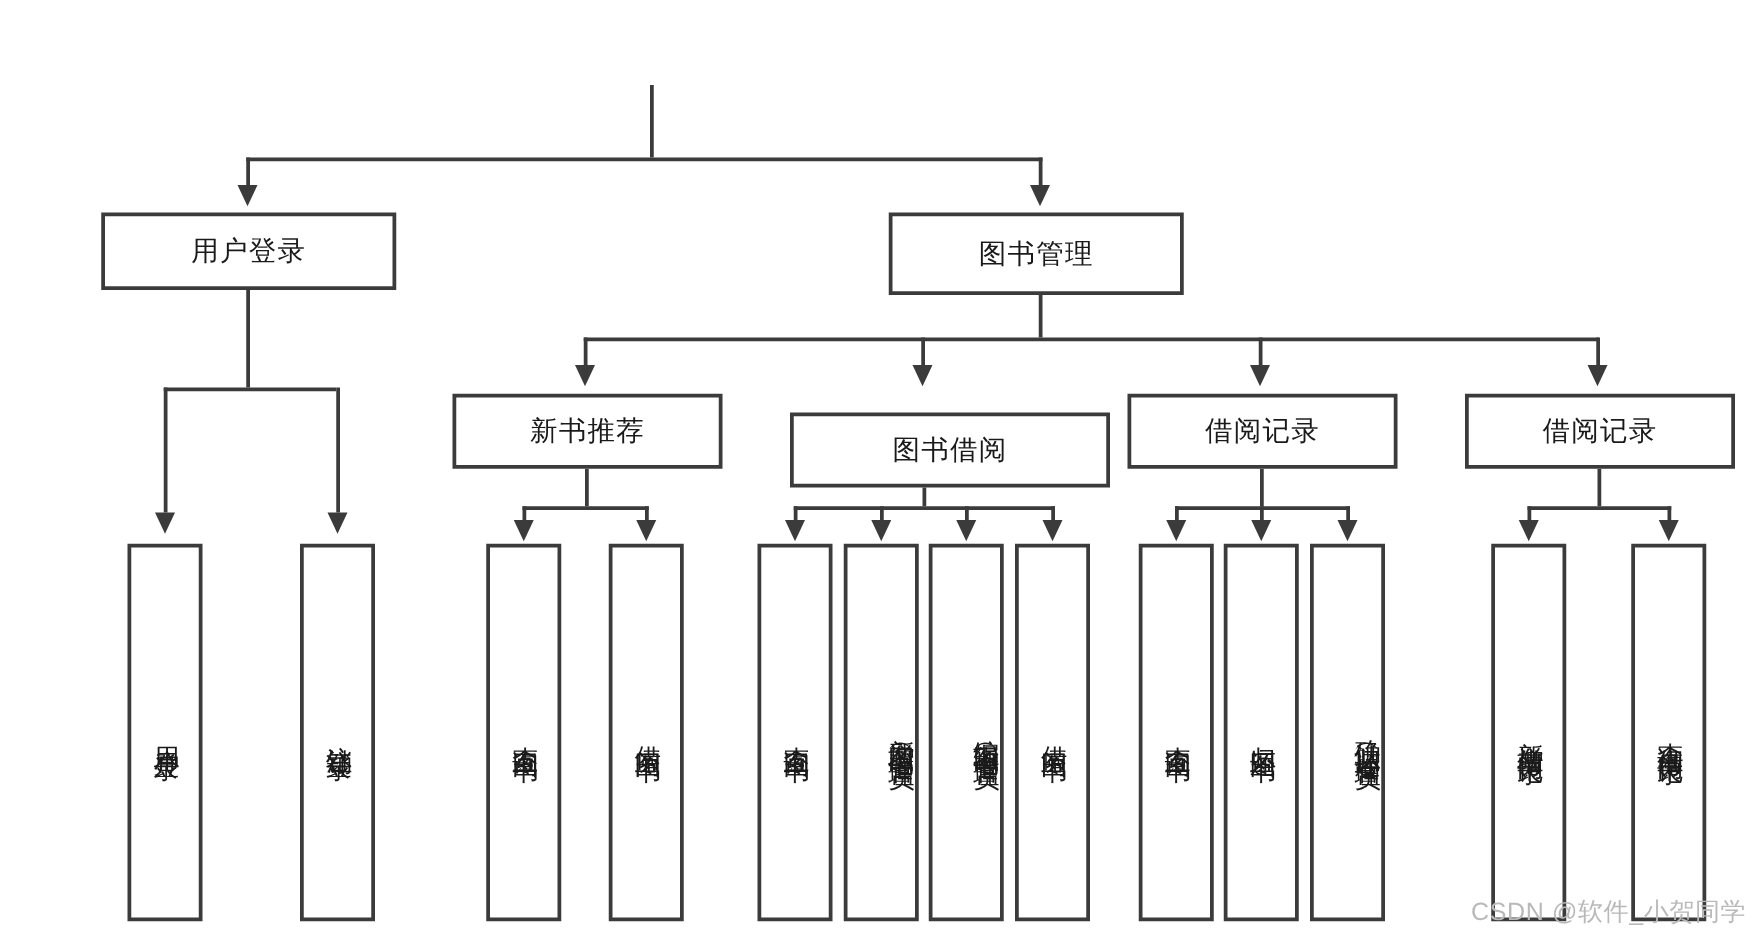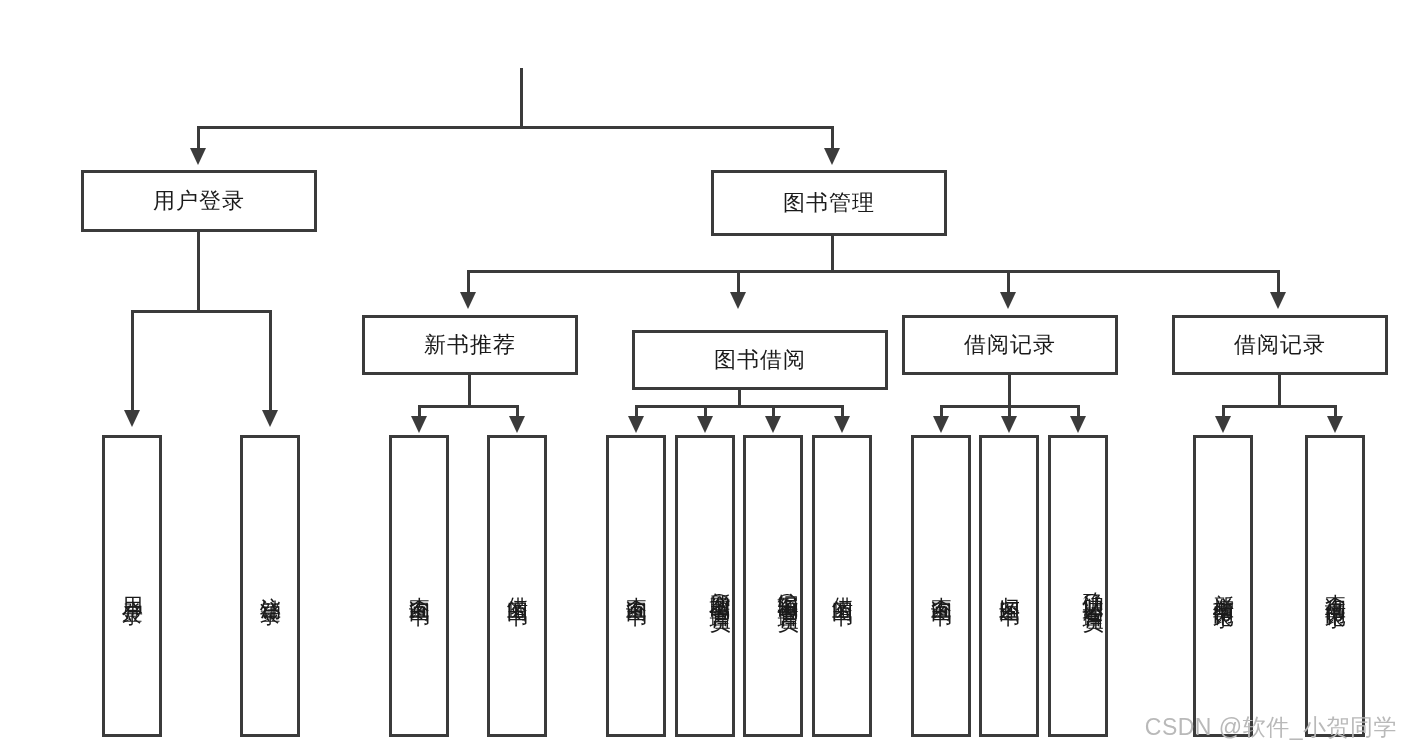--- a/index.html
+++ b/index.html
@@ -66,21 +66,21 @@
     height: 0;
     border-left: 8px solid transparent;
     border-right: 8px solid transparent;
     border-top: 17px solid #3b3b3b;
   }
   
   #watermark {
     position: absolute;
     right: 8px;
     bottom: 4px;
-    font-size: 23px;
+    font-size: 20px;
     color: #b9b9b9;
     white-space: nowrap;
     letter-spacing: 0.5px;
     font-family: "Liberation Sans", "DejaVu Sans", sans-serif;
   }
 </style>
 </head>
 <body>
 
 <div id="canvas">

